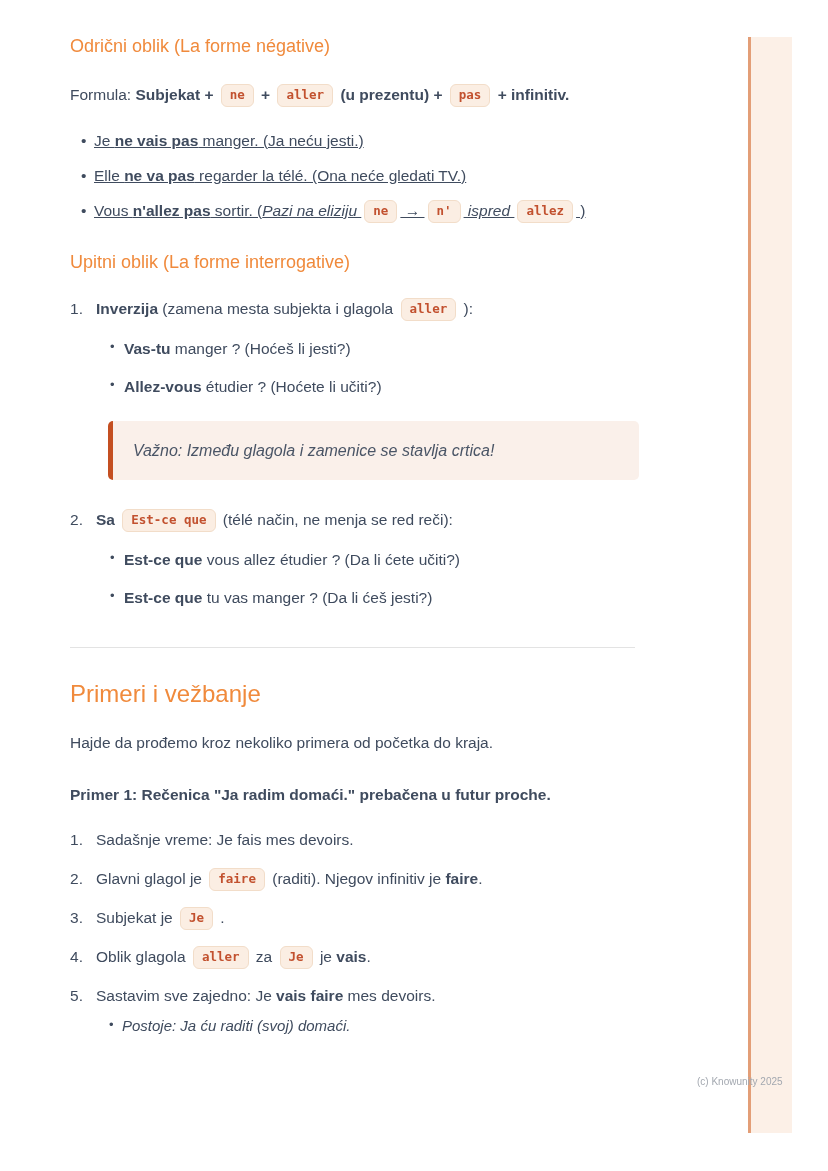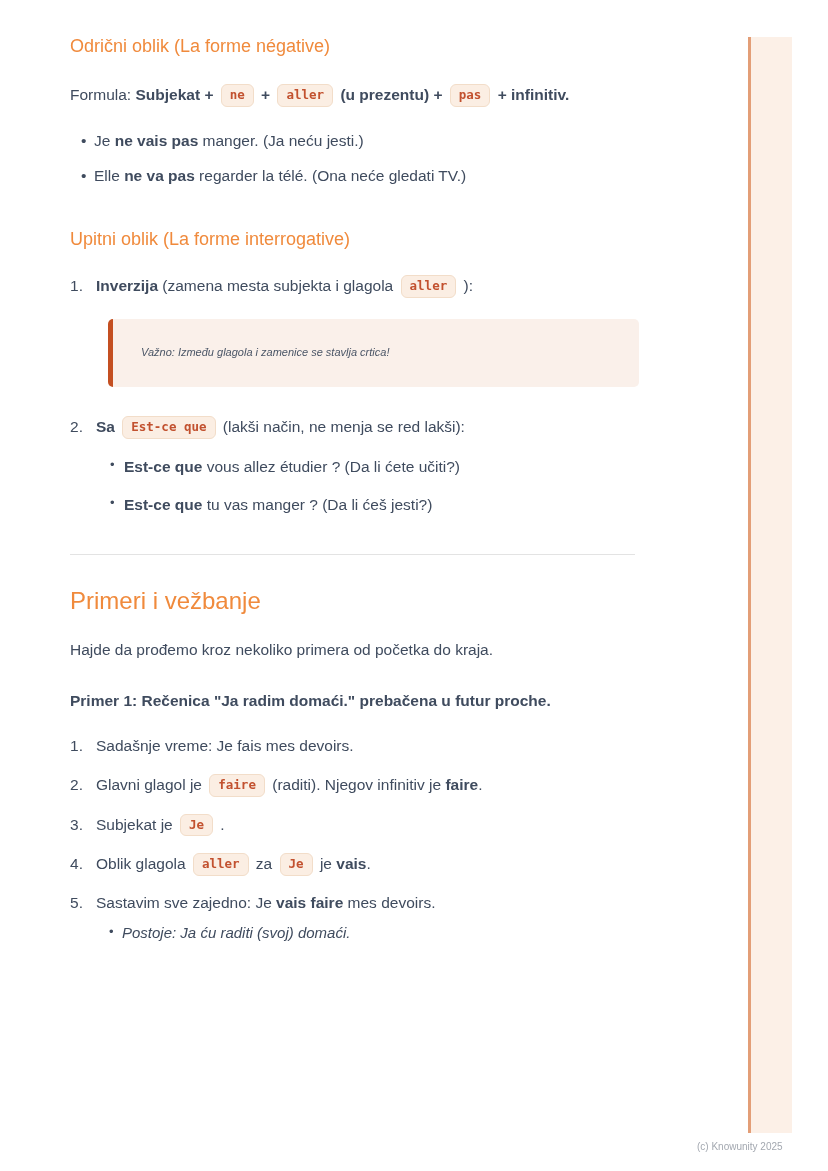--- a/index.html
+++ b/index.html
@@ -30,21 +30,21 @@
     font-size: 12.5px; font-weight: 700;
     color: var(--chip-text, #c2512f);
     background: var(--chip-bg, #fbeee3);
     border: 1px solid var(--chip-border, #f2ddc9);
     border-radius: 6px;
     padding: 2px 8px; margin: 0 3px;
     line-height: 1.35; vertical-align: 1px;
     white-space: nowrap;
   }
 
-  ul.doc-ul { list-style: none; margin: 0 0 40px 0; padding-left: 24px; font-size: 15.5px; }
+  ul.doc-ul { list-style: none; margin: 0 0 28px 0; padding-left: 24px; font-size: 15.5px; text-decoration: underline; }
   ul.doc-ul > li { margin-bottom: 8px; line-height: 1.75; position: relative; }
   ul.doc-ul > li::before { content: "\2022"; position: absolute; left: -13px; color: var(--body-text, #3f4b5e); }
 
   ol.doc-ol { list-style: none; counter-reset: n; margin: 0 0 6px 0; padding-left: 26px; font-size: 15.5px; }
   ol.doc-ol > li { counter-increment: n; margin-bottom: 12px; line-height: 1.75; position: relative; }
   ol.doc-ol > li::before { content: counter(n) "."; position: absolute; left: -26px; color: var(--body-text, #3f4b5e); }
 
   ul.nested { list-style: none; margin: 13px 0 10px 0; padding-left: 28px; }
   ul.nested > li { margin-bottom: 11px; line-height: 1.75; position: relative; }
   ul.nested > li::before { content: "\2022"; position: absolute; left: -14px; font-size: 13px; top: 1px; }
@@ -55,66 +55,71 @@
 
   .callout {
     background: var(--callout-bg, #faf0ea);
     border-left: 5px solid var(--callout-border, #c44f21);
     border-radius: 5px;
     margin: 20px 0 26px 12px;
     width: 486px;
     padding: 17px 20px;
   }
   .callout-text {
-    margin: 8px; font-style: italic; font-size: 11px;
+    margin: 0; font-style: italic; font-size: 16px;
     color: var(--callout-text, #4a5566); line-height: 1.6;
   }
 
   hr.divider { border: none; border-top: 1px solid var(--divider, #e3e3e3); width: 565px; margin: 36px 0 0 0; }
 
   .stripe {
     position: absolute; left: 748px; top: 37px;
     width: 41px; height: 1096px;
     background: var(--stripe-fill, #fcf0e7);
     border-left: 3px solid var(--stripe-line, #e39e77);
     z-index: 1;
   }
   .watermark {
-    position: absolute; left: 697px; top: 1141px;
+    position: absolute; left: 697px; top: 1076px;
     font-size: 10px; color: var(--watermark, #a3a8b0);
     z-index: 2; white-space: nowrap;
   }
 </style>
 </head>
 <body>
 
 <div class="content">
 
   <h3>Odrični oblik (La forme négative)</h3>
 
 
   <p class="doc formula"><span>Formula: </span><span class="b">Subjekat + </span><span class="chip">ne</span><span class="b"> + </span><span class="chip">aller</span><span class="b"> (u prezentu) + </span><span class="chip">pas</span><span class="b"> + infinitiv.</span></p>
 
   <ul class="doc-ul">
     <li><span>Je </span><span class="b">ne vais pas</span><span> manger. (Ja neću jesti.)</span></li>
     <li><span>Elle </span><span class="b">ne va pas</span><span> regarder la télé. (Ona neće gledati TV.)</span></li>
+    <li><span>Vous </span><span class="b">n'allez pas</span><span> sortir. (</span><span class="i">Pazi na eliziju </span><span class="chip">ne</span><span> → </span><span class="chip">n'</span><span class="i"> ispred </span><span class="chip">allez</span><span> )</span></li>
   </ul>
 
   <h3>Upitni oblik (La forme interrogative)</h3>
 
 
   <ol class="doc-ol">
     <li>
       <span><span class="b">Inverzija</span><span> (zamena mesta subjekta i glagola </span><span class="chip">aller</span><span> ):</span></span>
+      <ul class="nested">
+        <li><span class="b">Vas-tu</span><span> manger ? (Hoćeš li jesti?)</span></li>
+        <li><span class="b">Allez-vous</span><span> étudier ? (Hoćete li učiti?)</span></li>
+      </ul>
       <div class="callout">
         <p class="callout-text">Važno: Između glagola i zamenice se stavlja crtica!</p>
       </div>
     </li>
     <li>
-      <span><span class="b">Sa </span><span class="chip">Est-ce que</span><span> (lakši način, ne menja se red lakši):</span></span>
+      <span><span class="b">Sa </span><span class="chip">Est-ce que</span><span> (télé način, ne menja se red reči):</span></span>
       <ul class="nested">
         <li><span class="b">Est-ce que</span><span> vous allez étudier ? (Da li ćete učiti?)</span></li>
         <li><span class="b">Est-ce que</span><span> tu vas manger ? (Da li ćeš jesti?)</span></li>
       </ul>
     </li>
   </ol>
 
   <hr class="divider">
 
   <h2>Primeri i vežbanje</h2>

